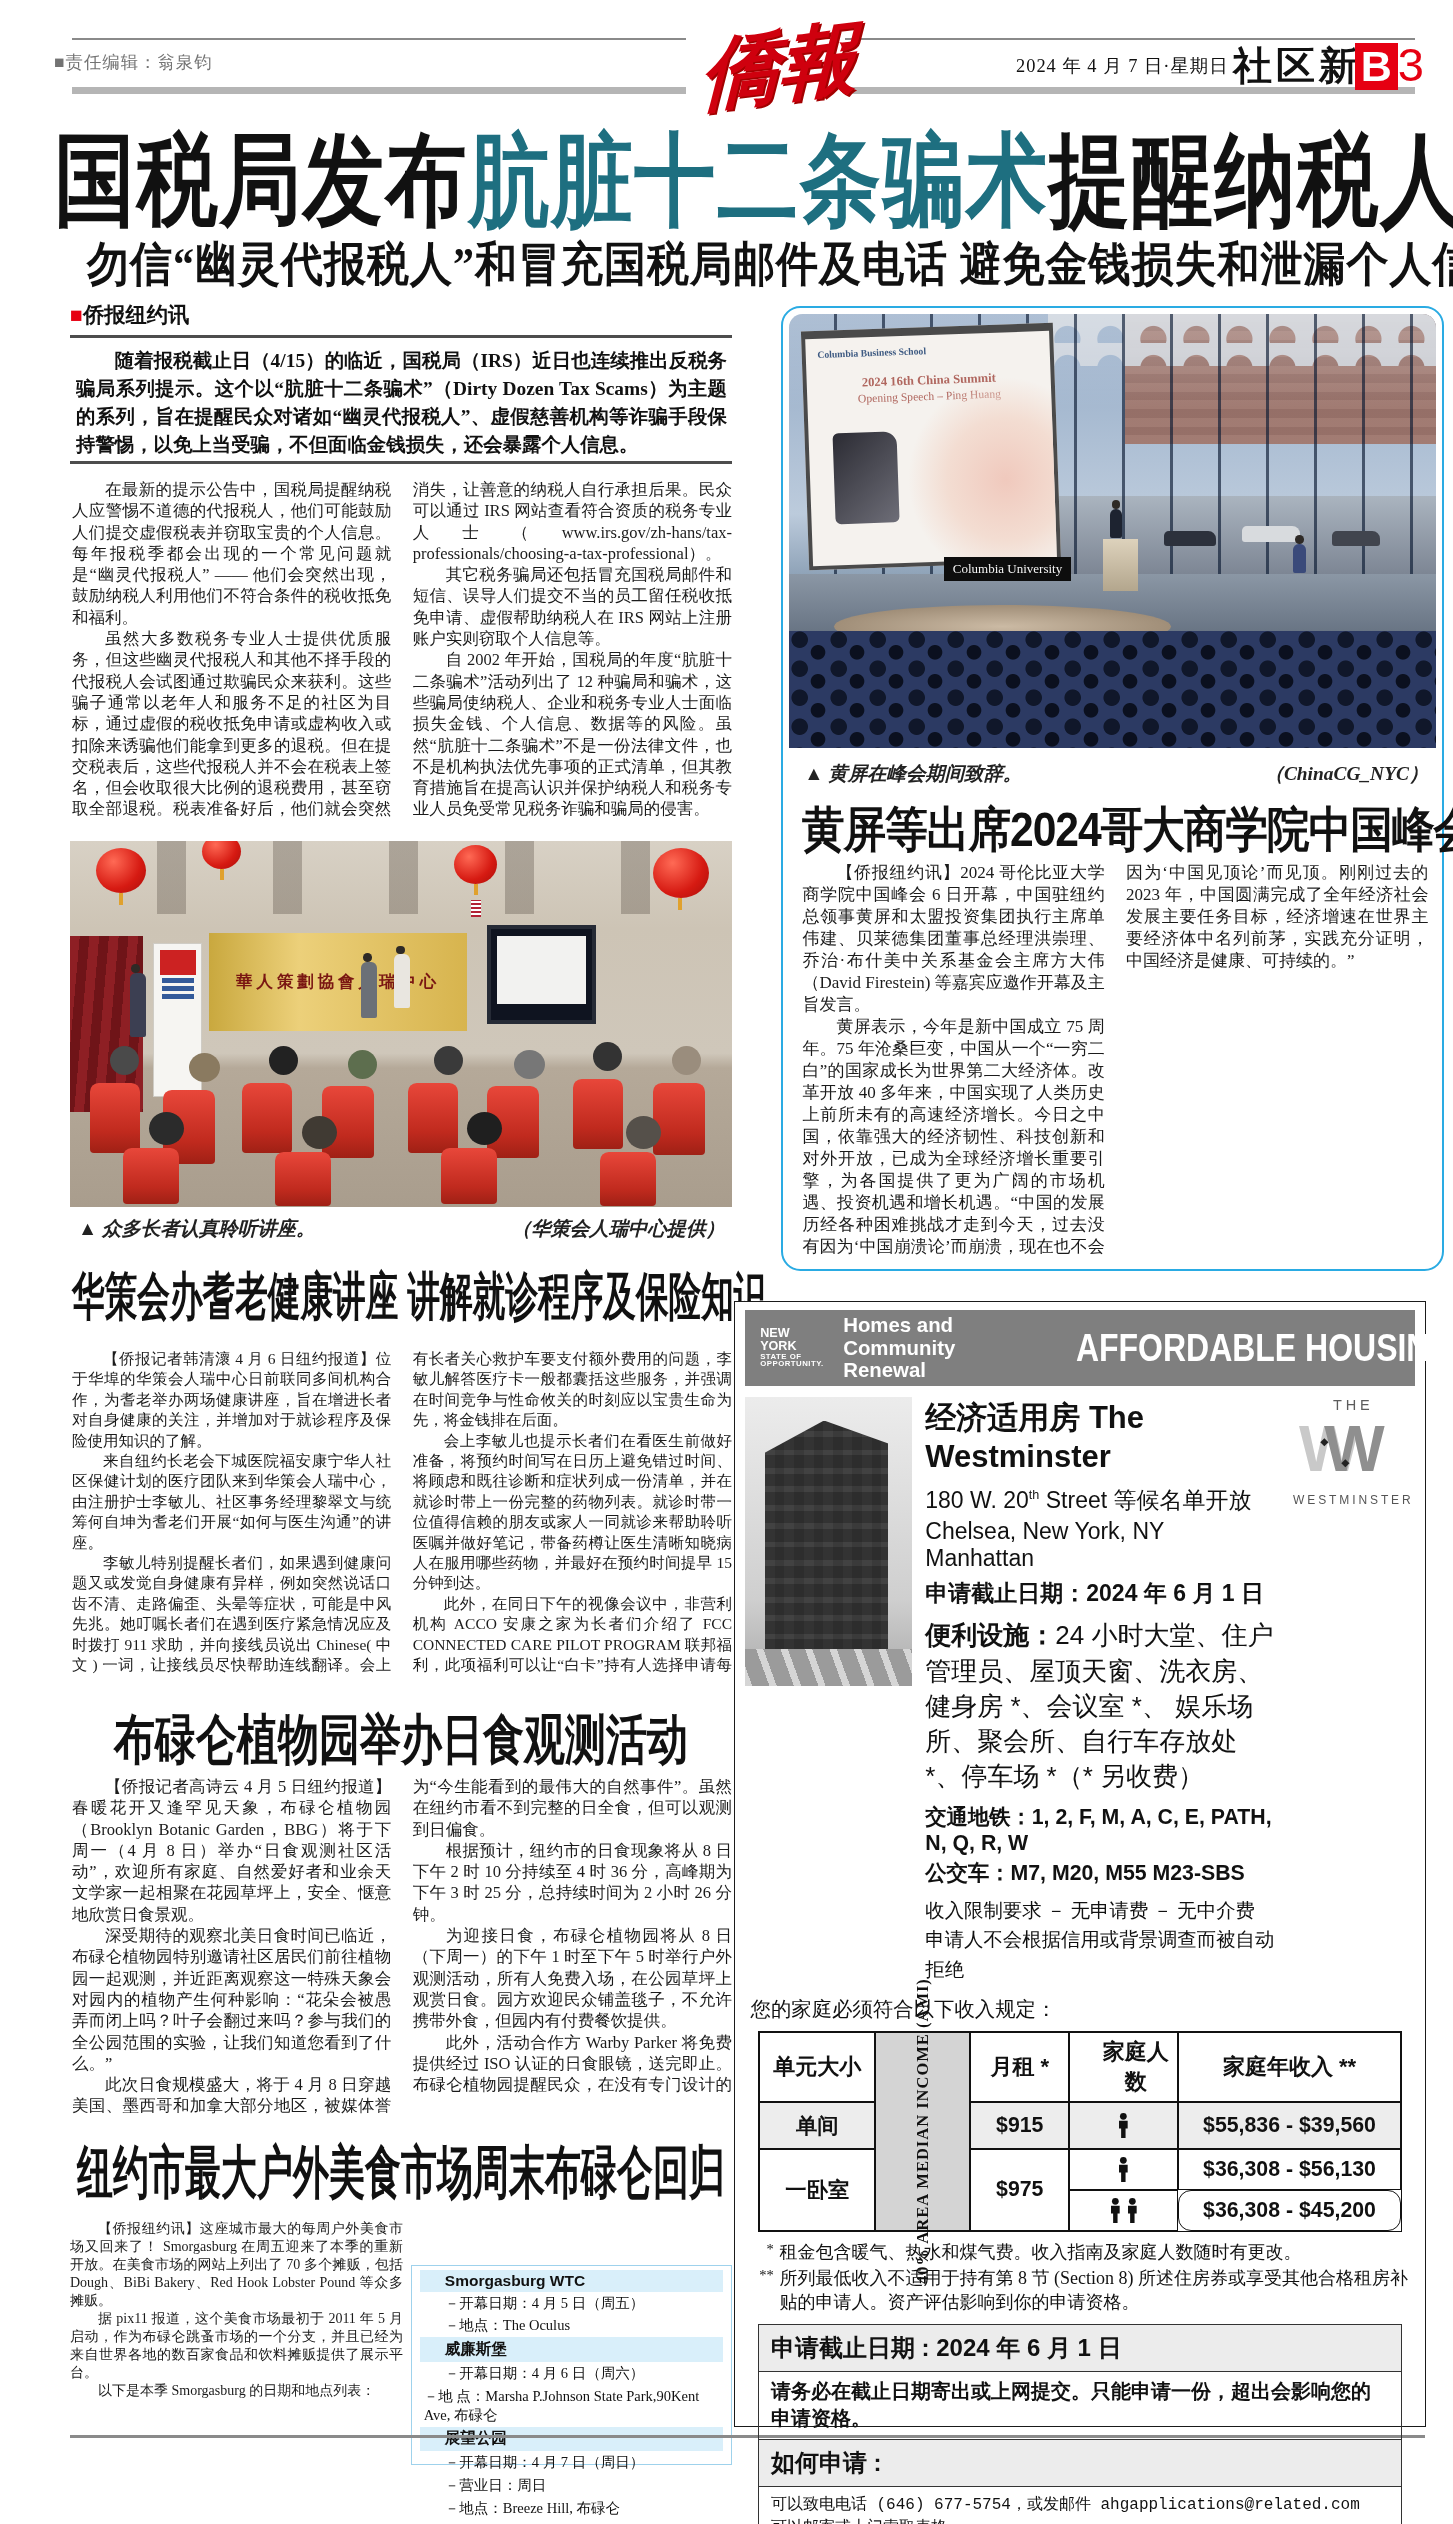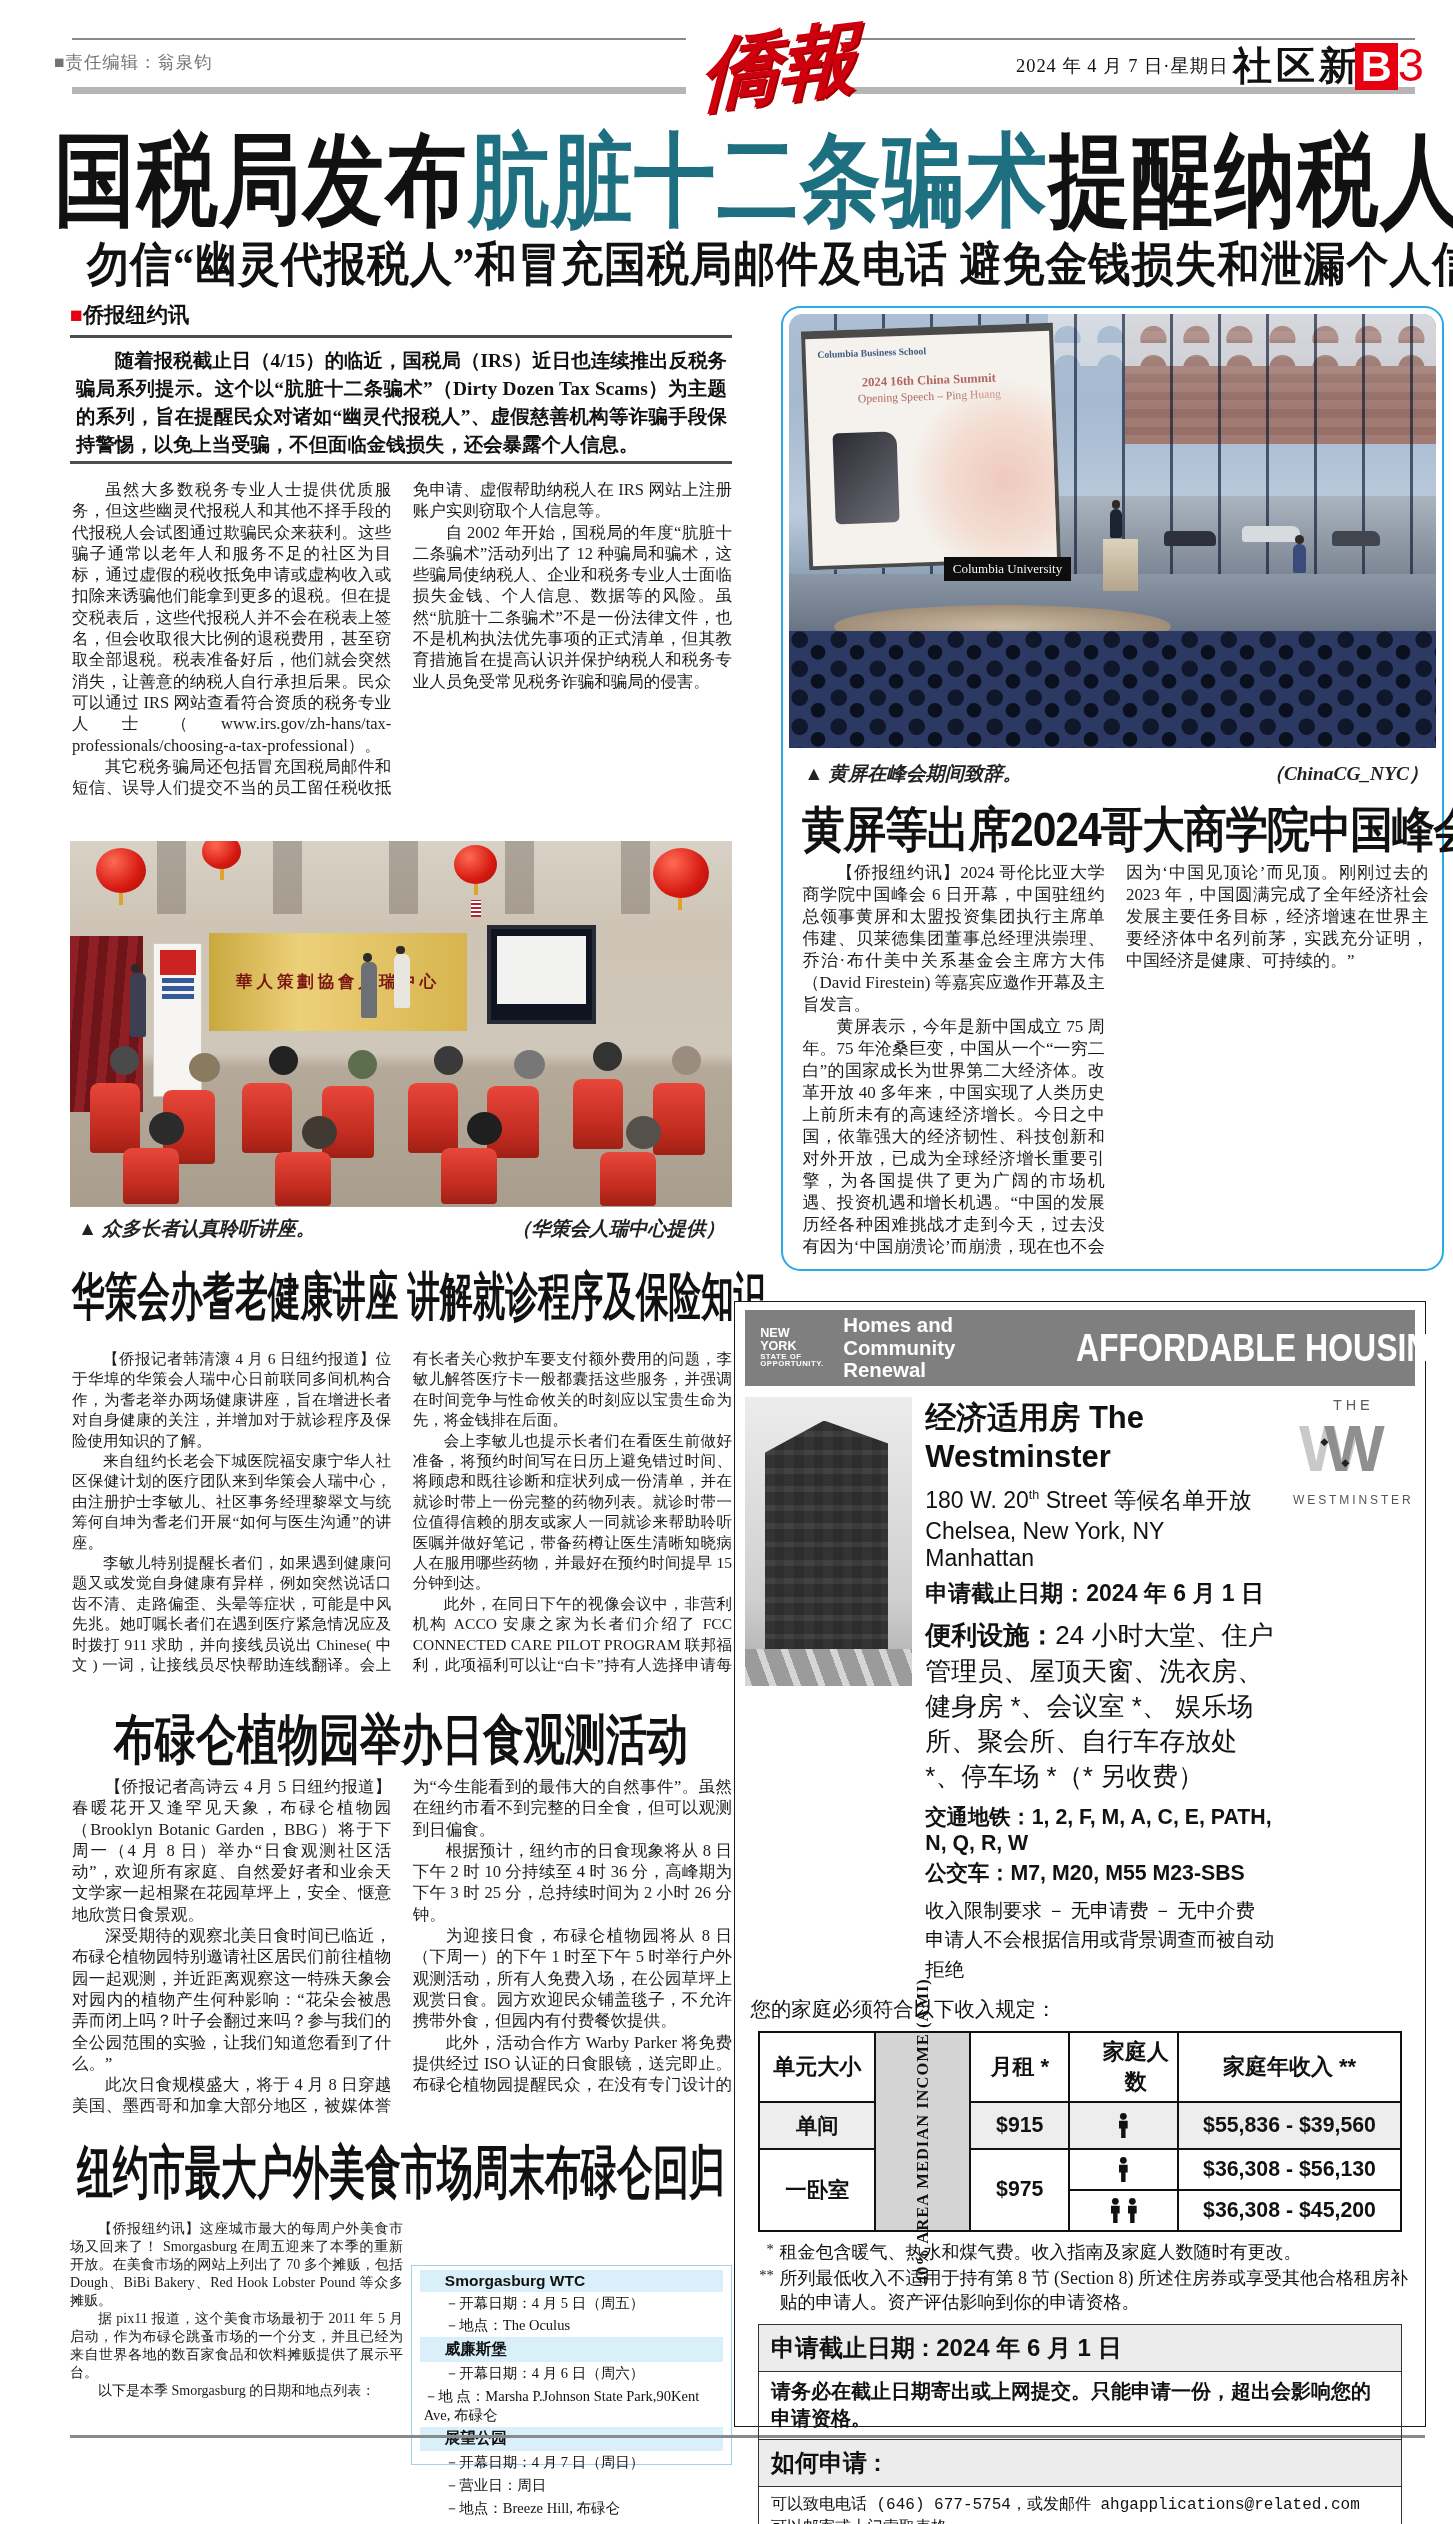--- a/index.html
+++ b/index.html
@@ -205,20 +205,21 @@
 
   <div class="abs byline" style="left:70px; top:300px;">
     <span class="sq">■</span><span>侨报纽约讯</span>
   </div>
   <div class="abs rule" style="left:70px; top:335px; width:662px;"></div>
   <div class="abs intro" style="left:76px; top:347px; width:651px; height:109px; overflow:hidden;">
     <p>随着报税截止日（4/15）的临近，国税局（IRS）近日也连续推出反税务骗局系列提示。这个以“肮脏十二条骗术”（Dirty Dozen Tax Scams）为主题的系列，旨在提醒民众对诸如“幽灵代报税人”、虚假慈善机构等诈骗手段保持警惕，以免上当受骗，不但面临金钱损失，还会暴露个人信息。</p>
   </div>
   <div class="abs rule" style="left:70px; top:461px; width:662px;"></div>
   <div class="abs art cols2" style="left:72px; top:479px; width:660px; height:357px; font-size:16.5px; line-height:21.3px;">
+    <p>在最新的提示公告中，国税局提醒纳税人应警惕不道德的代报税人，他们可能鼓励人们提交虚假税表并窃取宝贵的个人信息。每年报税季都会出现的一个常见问题就是“幽灵代报税人” —— 他们会突然出现，鼓励纳税人利用他们不符合条件的税收抵免和福利。</p>
     <p>虽然大多数税务专业人士提供优质服务，但这些幽灵代报税人和其他不择手段的代报税人会试图通过欺骗民众来获利。这些骗子通常以老年人和服务不足的社区为目标，通过虚假的税收抵免申请或虚构收入或扣除来诱骗他们能拿到更多的退税。但在提交税表后，这些代报税人并不会在税表上签名，但会收取很大比例的退税费用，甚至窃取全部退税。税表准备好后，他们就会突然消失，让善意的纳税人自行承担后果。民众可以通过 IRS 网站查看符合资质的税务专业人士（www.irs.gov/zh-hans/tax-professionals/choosing-a-tax-professional）。</p>
     <p>其它税务骗局还包括冒充国税局邮件和短信、误导人们提交不当的员工留任税收抵免申请、虚假帮助纳税人在 IRS 网站上注册账户实则窃取个人信息等。</p>
     <p>自 2002 年开始，国税局的年度“肮脏十二条骗术”活动列出了 12 种骗局和骗术，这些骗局使纳税人、企业和税务专业人士面临损失金钱、个人信息、数据等的风险。虽然“肮脏十二条骗术”不是一份法律文件，也不是机构执法优先事项的正式清单，但其教育措施旨在提高认识并保护纳税人和税务专业人员免受常见税务诈骗和骗局的侵害。</p>
   </div>
 
   <div class="abs photo ps" style="left:70px; top:841px; width:662px; height:366px;">
     <div class="ps-vents"></div>
     <div class="lantern" style="left:4%; top:2%; width:50px; height:45px;"></div>
     <div class="lantern" style="left:20%; top:-2%; width:39px; height:35px;"></div>
     <div class="lantern" style="left:58%; top:1%; width:43px; height:39px;"></div>
@@ -442,21 +443,21 @@
       <div class="tc val persons" style="grid-column:4; grid-row:4; min-height:41px;">
         <svg width="10.7" height="25" viewBox="0 0 11 26">
             <circle cx="5.5" cy="3.5" r="3.5" fill="#111"></circle>
             <path d="M1 8 h9 v8 h-2.2 v10 h-4.6 v-10 H1 Z" fill="#111"></path>
           </svg>
         <svg width="10.7" height="25" viewBox="0 0 11 26">
             <circle cx="5.5" cy="3.5" r="3.5" fill="#111"></circle>
             <path d="M1 8 h9 v8 h-2.2 v10 h-4.6 v-10 H1 Z" fill="#111"></path>
           </svg>
       </div>
-      <div class="tc val" style="grid-column:5; grid-row:4;">$36,308 - $45,200</div>
+      <div class="tc val" style="grid-column:5; grid-row:4;border-radius:13px;">$36,308 - $45,200</div>
     </div>
 
     <div class="fn" style="margin-top:7.8px;">
       <span class="star">*</span>
       <span>租金包含暖气、热水和煤气费。收入指南及家庭人数随时有更改。</span>
     </div>
     <div class="fn">
       <span class="star">**</span>
       <span>所列最低收入不适用于持有第 8 节 (Section 8) 所述住房券或享受其他合格租房补贴的申请人。资产评估影响到你的申请资格。</span>
     </div>

